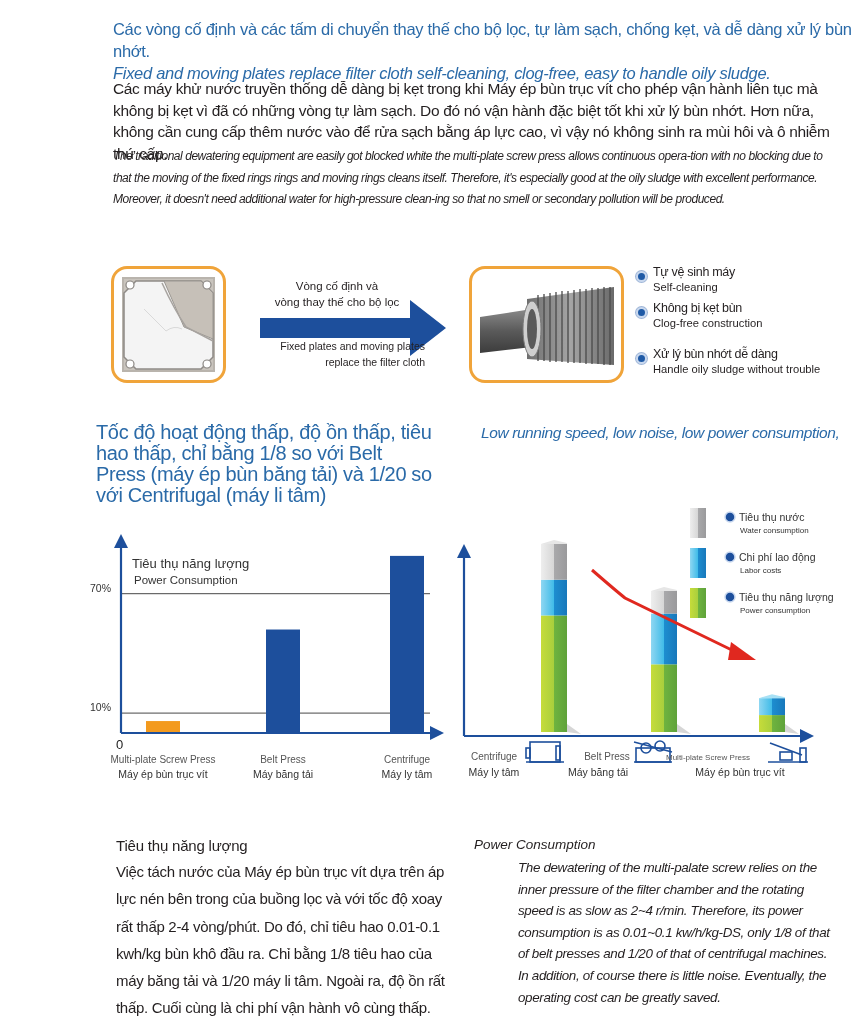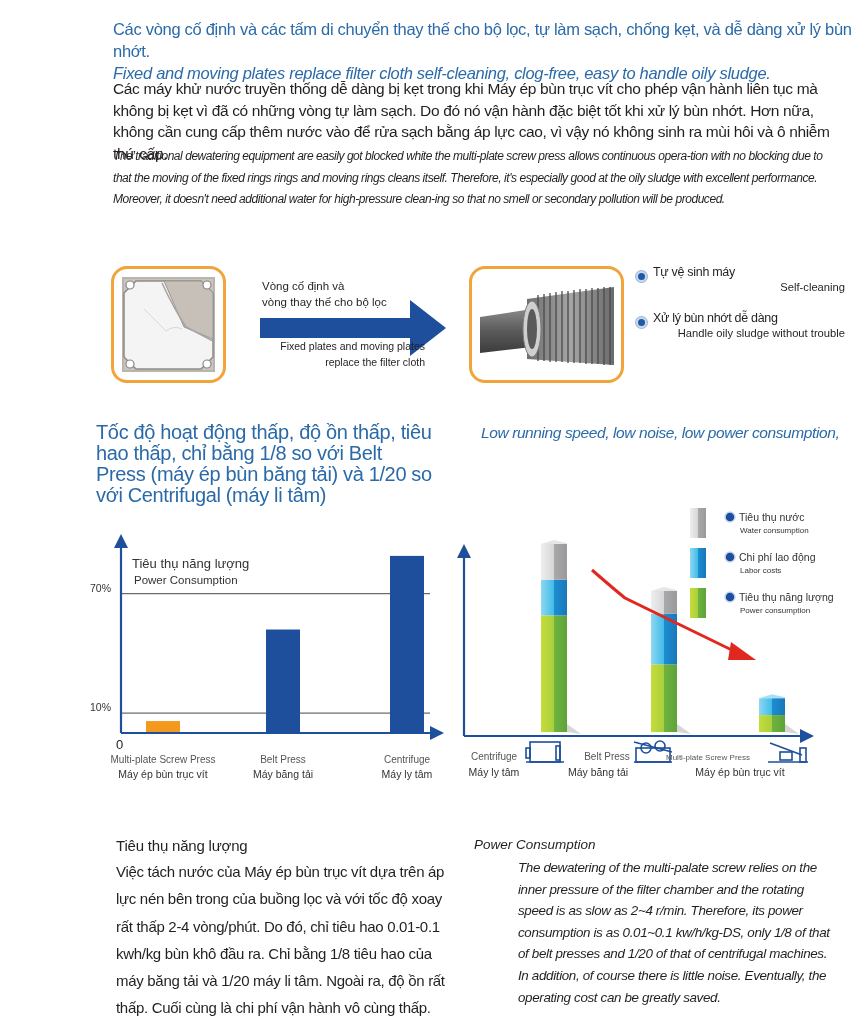--- a/index.html
+++ b/index.html
@@ -11,28 +11,28 @@
   .h1 .vi { display: block; }
   .h1 .en { display: block; font-style: italic; }
   .p-vi { left: 113px; top: 78px; width: 730px; font-size: 15.5px; line-height: 21.5px; letter-spacing: -0.35px; color: #231f20; }
   .p-en { left: 113px; top: 146px; width: 730px; font-size: 12px; line-height: 21.5px; font-style: italic; letter-spacing: -0.45px; color: #231f20; }
 
   .img-frame { border: 3px solid #f0a43a; border-radius: 16px; background: #fff; overflow: hidden; }
   .frame1 { left: 111px; top: 266px; width: 115px; height: 117px; }
   .frame2 { left: 469px; top: 266px; width: 155px; height: 117px; }
 
   .arrow-wrap { left: 258px; top: 296px; width: 190px; height: 64px; }
-  .arrow-top { left: 262px; top: 278px; width: 150px; font-size: 11.5px; line-height: 16px; color: #231f20; }
+  .arrow-top { left: 262px; top: 278px; width: 150px; text-align: center; font-size: 11.5px; line-height: 16px; color: #231f20; }
   .arrow-bot { left: 255px; top: 338px; width: 170px; text-align: right; font-size: 10.5px; line-height: 16px; color: #231f20; }
 
   .feat-list { left: 635px; top: 265px; width: 210px; }
   .feat { position: relative; padding-left: 18px; margin-bottom: 4px; }
   .feat .dot { position: absolute; left: 1px; top: 6px; width: 11px; height: 11px; border-radius: 50%; background: #1f5aa6; border: 2px solid #c9d8ee; box-shadow: 0 0 0 1px #9fb6d8; }
   .feat .vi { display: block; font-size: 12.5px; line-height: 15px; color: #231f20; letter-spacing: -0.3px; }
-  .feat .en { display: block; font-size: 11.2px; line-height: 15px; color: #231f20; text-align: right; }
+  .feat .en { display: block; font-size: 11.2px; line-height: 15px; color: #231f20; }
 
   .h2-left { left: 96px; top: 422px; width: 340px; font-size: 20px; line-height: 21px; letter-spacing: -0.35px; }
   .h2-right { left: 481px; top: 422px; width: 360px; font-size: 15.5px; line-height: 21px; font-style: italic; letter-spacing: -0.4px; }
 
   .chart { left: 80px; top: 520px; width: 380px; height: 270px; }
   .chart2 { left: 450px; top: 490px; width: 400px; height: 300px; }
   svg text { font-family: "Liberation Sans", sans-serif; }
 
   .sec-left { left: 116px; top: 835px; width: 345px; }
   .sec-left .title { font-size: 15px; line-height: 22px; color: #231f20; letter-spacing: -0.2px; }
@@ -113,20 +113,25 @@
     <ellipse cx="60" cy="60" rx="9" ry="28" fill="#cfcfcf" stroke="#7a7a7a"></ellipse>
     <ellipse cx="60" cy="60" rx="5" ry="20" fill="#5a5a5a"></ellipse>
   </svg>
 </div>
 
 <div class="abs feat-list">
   <div class="feat">
     <span class="dot"></span>
     <span class="vi">Tự vệ sinh máy</span>
     <span class="en">Self-cleaning</span>
+  </div>
+  <div class="feat" style="margin-top:6px;">
+    <span class="dot"></span>
+    <span class="vi">Không bị kẹt bùn</span>
+    <span class="en">Clog-free construction</span>
   </div>
   <div class="feat" style="margin-top:16px;">
     <span class="dot"></span>
     <span class="vi">Xử lý bùn nhớt dễ dàng</span>
     <span class="en">Handle oily sludge without trouble</span>
   </div>
 </div>
 
 <div class="abs h2-left heading-blue">Tốc độ hoạt động thấp, độ ồn thấp, tiêu hao thấp, chỉ bằng 1/8 so với Belt Press (máy ép bùn băng tải) và 1/20 so với Centrifugal (máy li tâm)</div>
 <div class="abs h2-right heading-blue">

